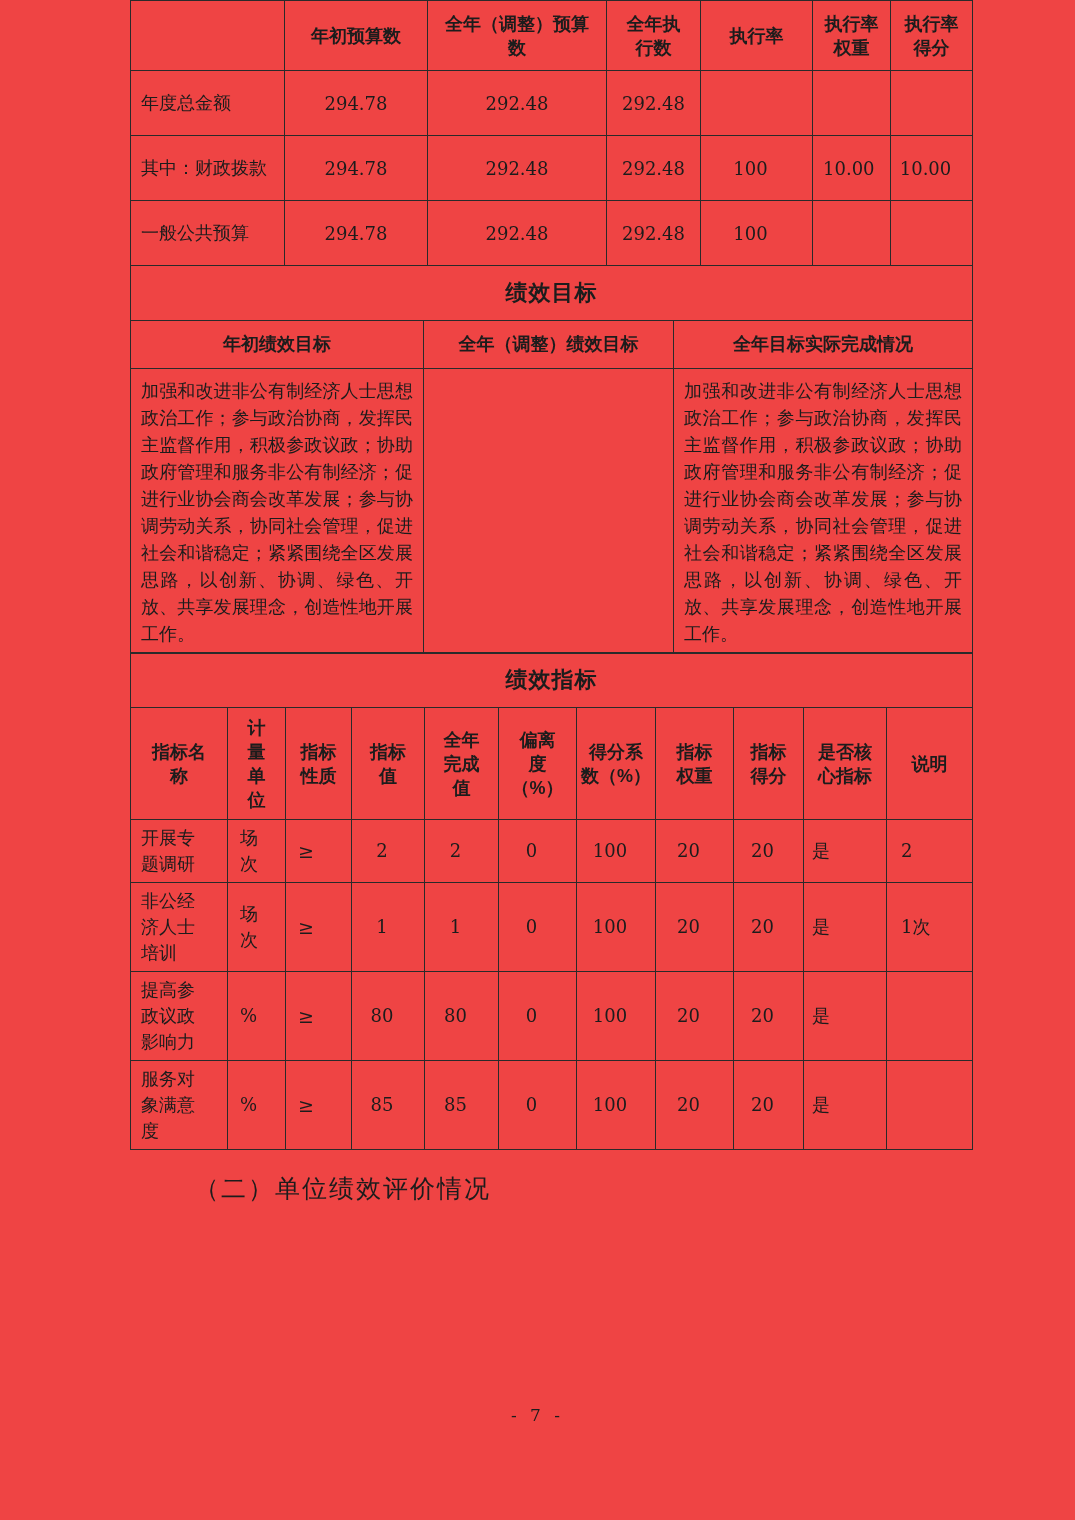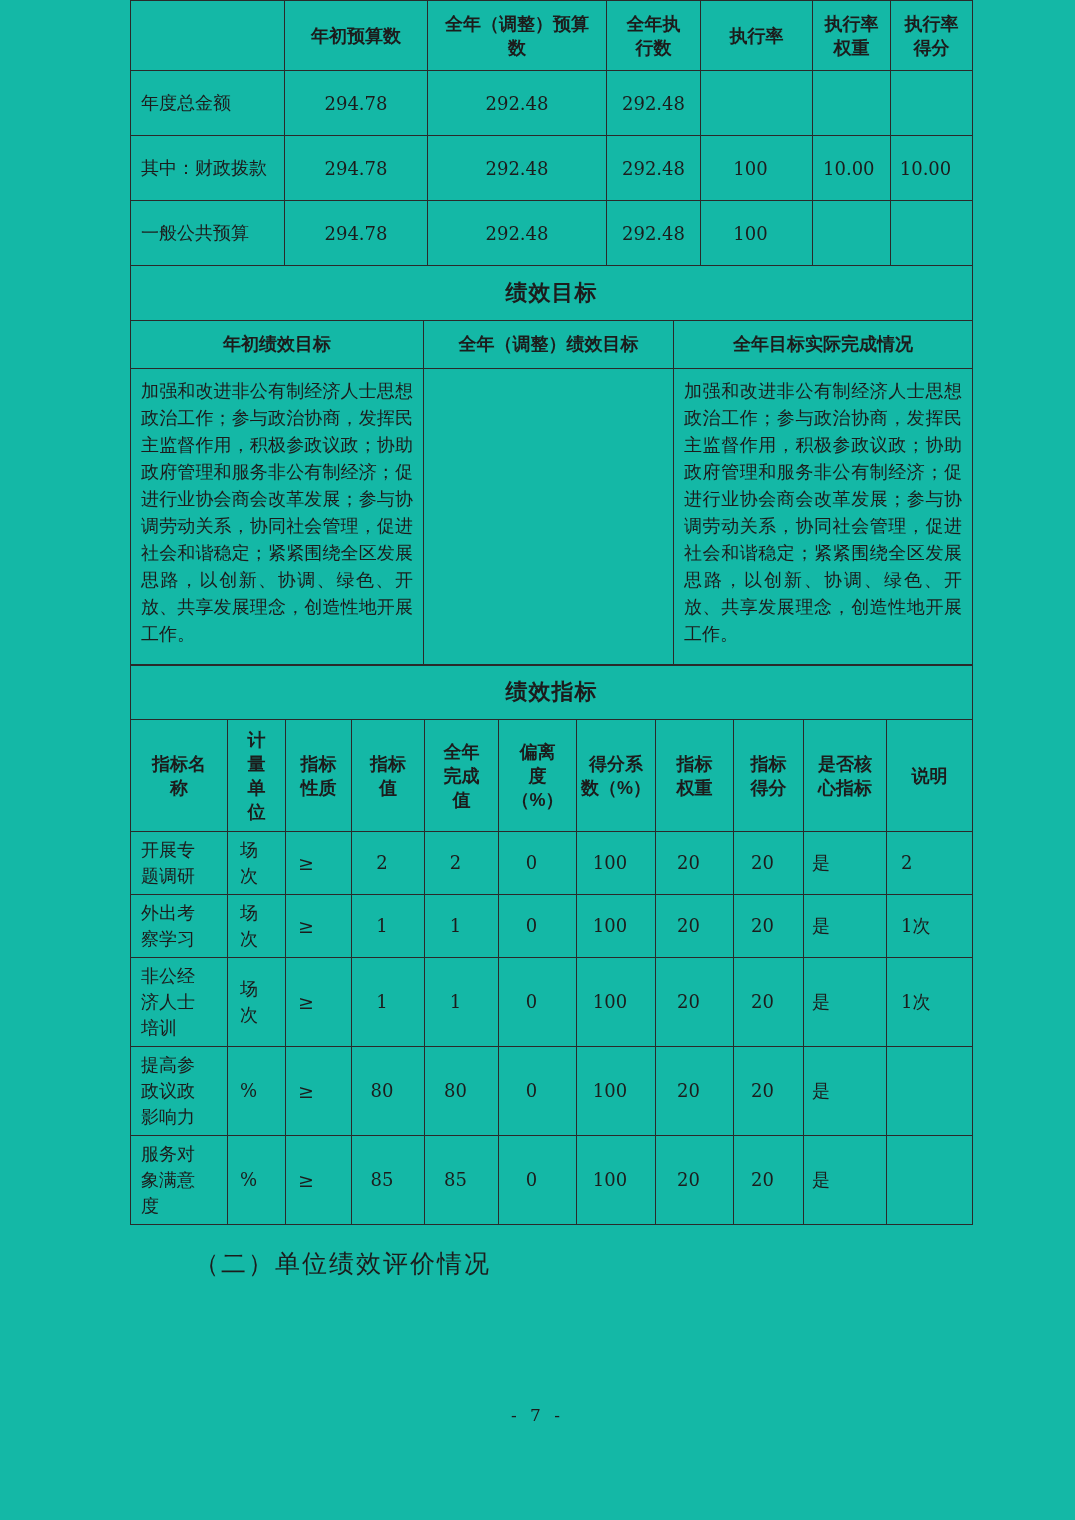--- a/index.html
+++ b/index.html
@@ -1,20 +1,20 @@
 <!DOCTYPE html>
 <html><head>
 <meta charset="utf-8">
 <style>
   * { margin:0; padding:0; box-sizing:border-box; }
   html,body { background:#ffffff; }
   .page {
     position:relative;
     width:1075px; height:1520px;
-    background:#14b8a6;
+    background:#ef4444;
     color:#1c1c1c;
     font-family:"DejaVu Serif","Liberation Serif",serif;
     overflow:hidden;
   }
   table.doc {
     table-layout:fixed;
     border-collapse:collapse;
     width:842px;
     margin-left:130px;
   }
@@ -53,21 +53,21 @@
 
   
   #targets-table .t-head td {
     height:48px; text-align:center;
     font-family:"Liberation Sans","DejaVu Sans",sans-serif;
     font-weight:700;
     margin-top:48px;
   }
   #targets-table .t-body td {
     vertical-align:top;
-    padding:8px 10px 18px 10px;
+    padding:8px 10px 6px 10px;
     line-height:27px;
     text-align:justify;
     height:255px;
     margin-left:32px;
   }
 
   
   #indicators-table thead .col-head-row { height:112px; }
   #indicators-table tbody td { line-height:26px; padding-top:5px; padding-bottom:5px; }
   #indicators-table tbody td:nth-child(1) { padding-left:10px; padding-right:16px; }
@@ -228,46 +228,33 @@
           <td class="al-r">2</td>
           <td class="al-r">2</td>
           <td class="al-r">0</td>
           <td class="al-r">100</td>
           <td class="al-r">20</td>
           <td class="al-r">20</td>
           <td class="al-l">是</td>
           <td class="al-l">2</td>
         </tr>
         <tr>
-          <td class="al-l">外出考察学习</td>
+          <td class="al-l">非公经济人士培训</td>
           <td class="al-l">场次</td>
           <td class="al-l">≥</td>
           <td class="al-r">1</td>
           <td class="al-r">1</td>
           <td class="al-r">0</td>
           <td class="al-r">100</td>
           <td class="al-r">20</td>
           <td class="al-r">20</td>
           <td class="al-l">是</td>
           <td class="al-l">1次</td>
         </tr>
         <tr>
-          <td class="al-l">非公经济人士培训</td>
-          <td class="al-l">场次</td>
-          <td class="al-l">≥</td>
-          <td class="al-r">1</td>
-          <td class="al-r">1</td>
-          <td class="al-r">0</td>
-          <td class="al-r">100</td>
-          <td class="al-r">20</td>
-          <td class="al-r">20</td>
-          <td class="al-l">是</td>
-          <td class="al-l">1次</td>
-        </tr>
-        <tr>
           <td class="al-l">提高参政议政影响力</td>
           <td class="al-l">%</td>
           <td class="al-l">≥</td>
           <td class="al-r">80</td>
           <td class="al-r">80</td>
           <td class="al-r">0</td>
           <td class="al-r">100</td>
           <td class="al-r">20</td>
           <td class="al-r">20</td>
           <td class="al-l">是</td>

